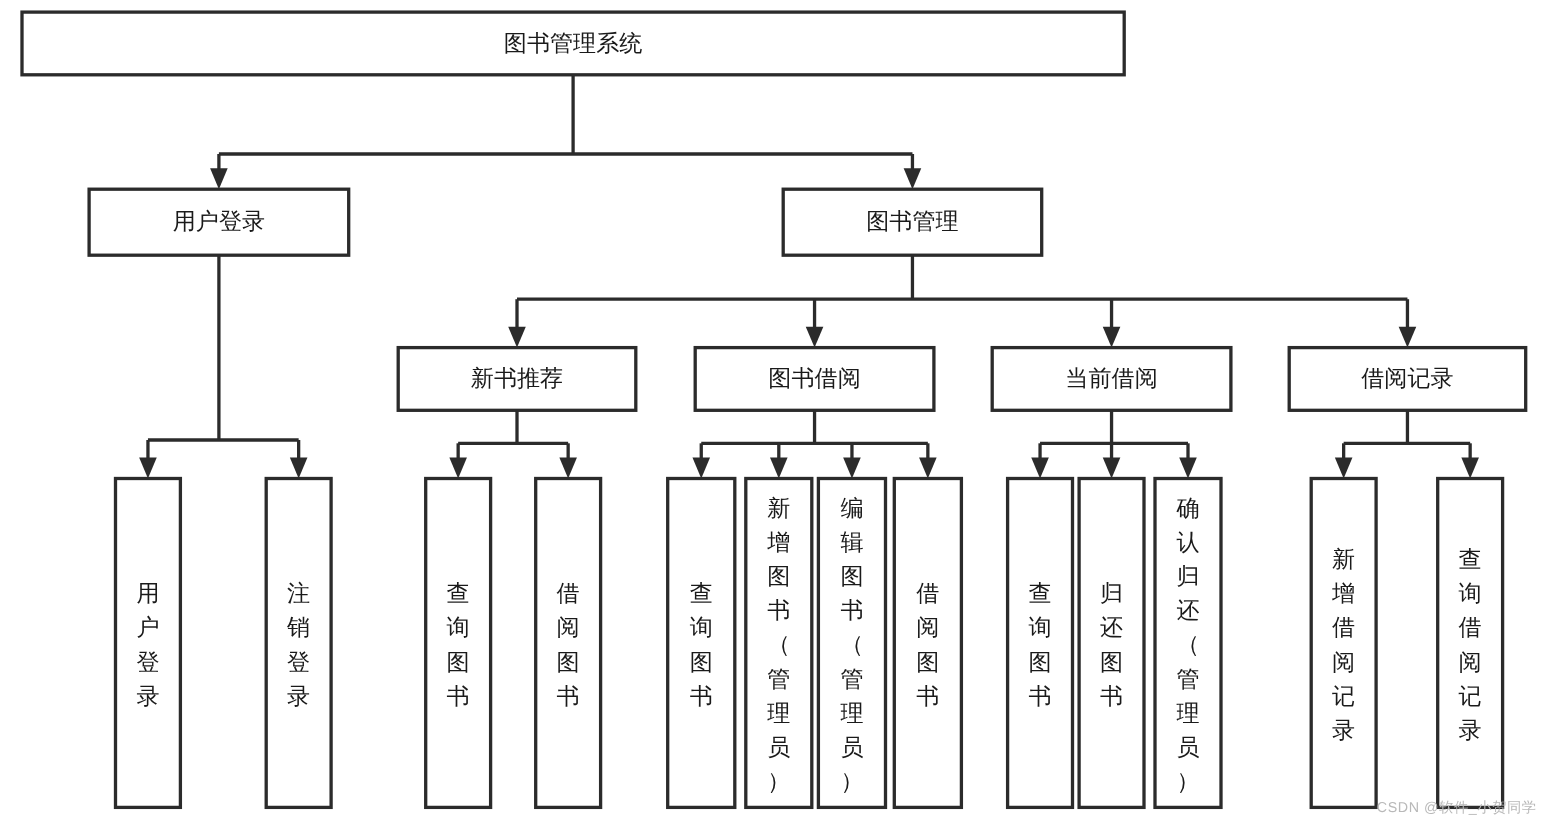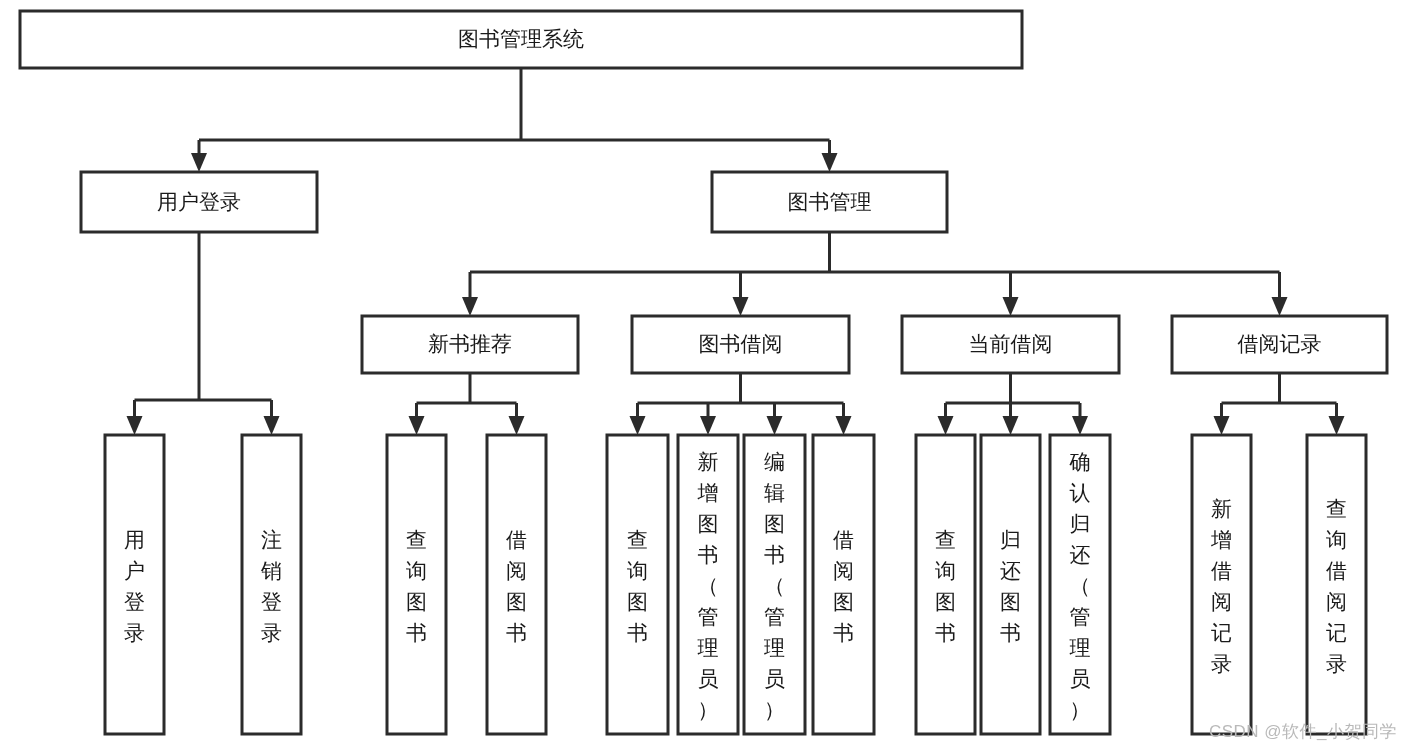--- a/index.html
+++ b/index.html
@@ -57,21 +57,21 @@
     fill: #1a1a1a;
     font-size: 21px;
     text-anchor: middle;
     white-space: pre;
   }
   .watermark {
     position: absolute;
     right: 8px;
     bottom: 4px;
     font-family: "Liberation Sans", "DejaVu Sans", sans-serif;
-    font-size: 17px;
+    font-size: 13px;
     color: #b9b9b9;
     letter-spacing: 0.5px;
     user-select: none;
     pointer-events: none;
   }
 </style>
 </head>
 <body>
 
 <div id="diagram-root">

